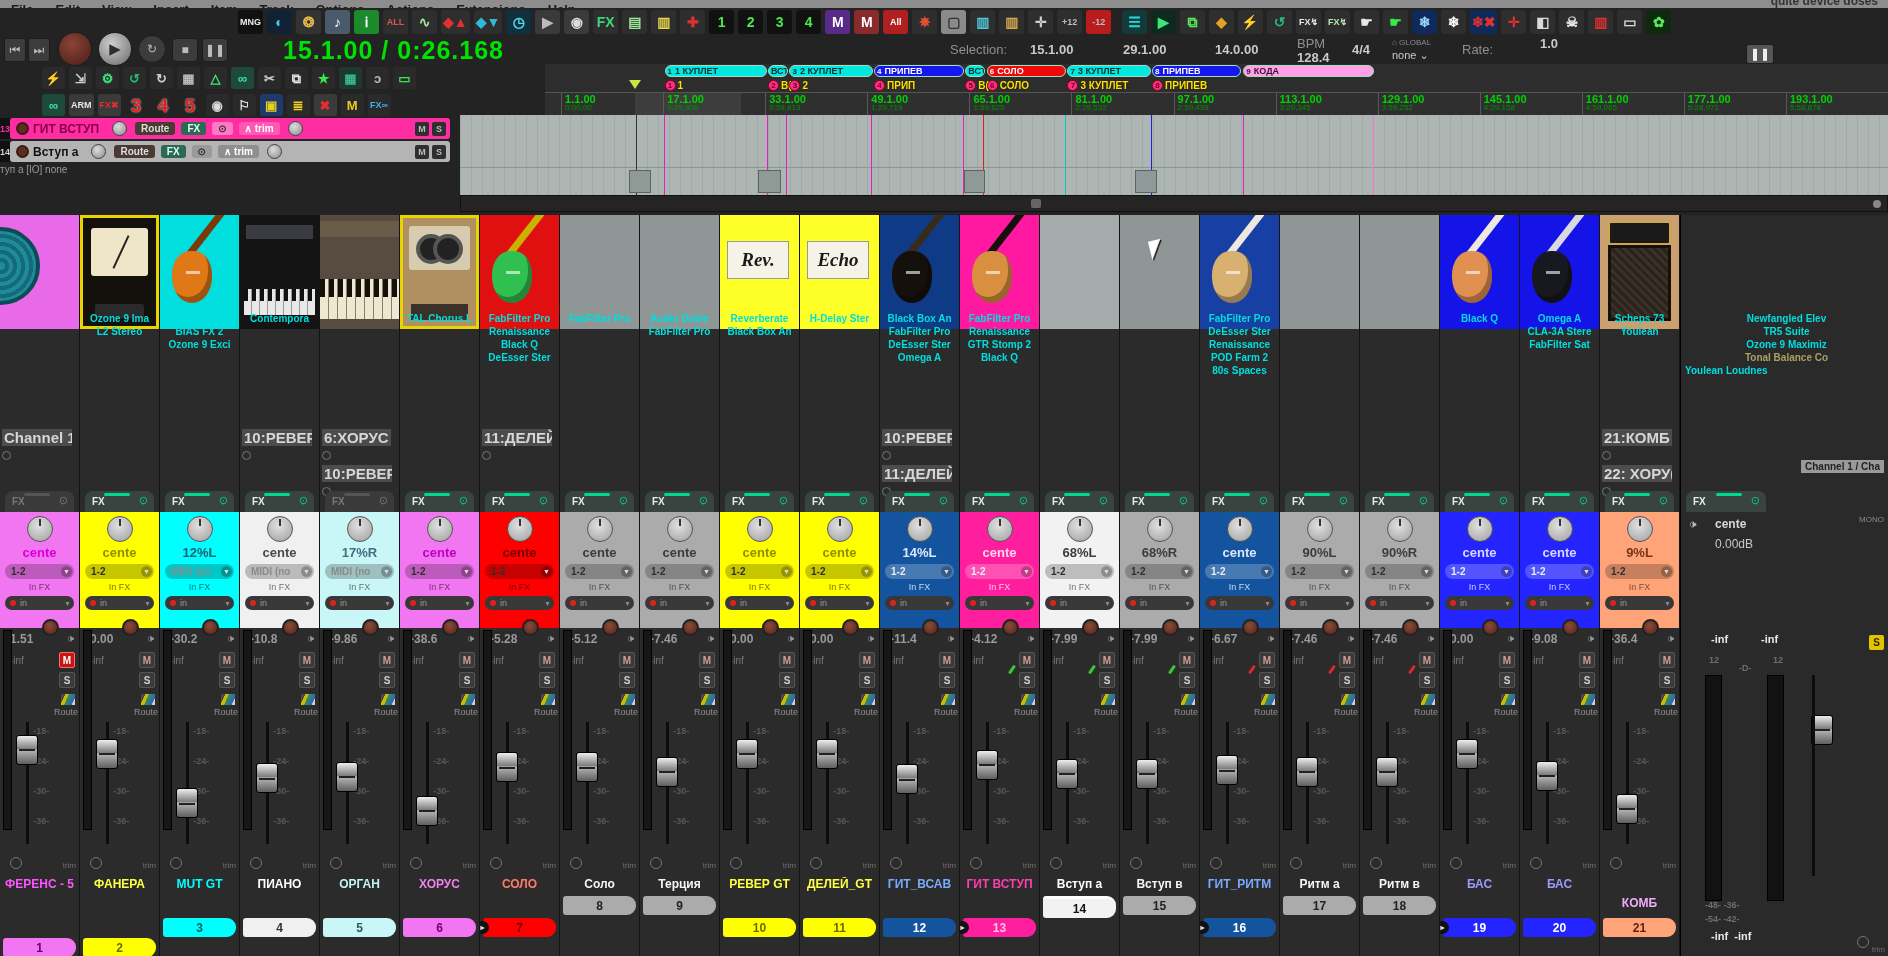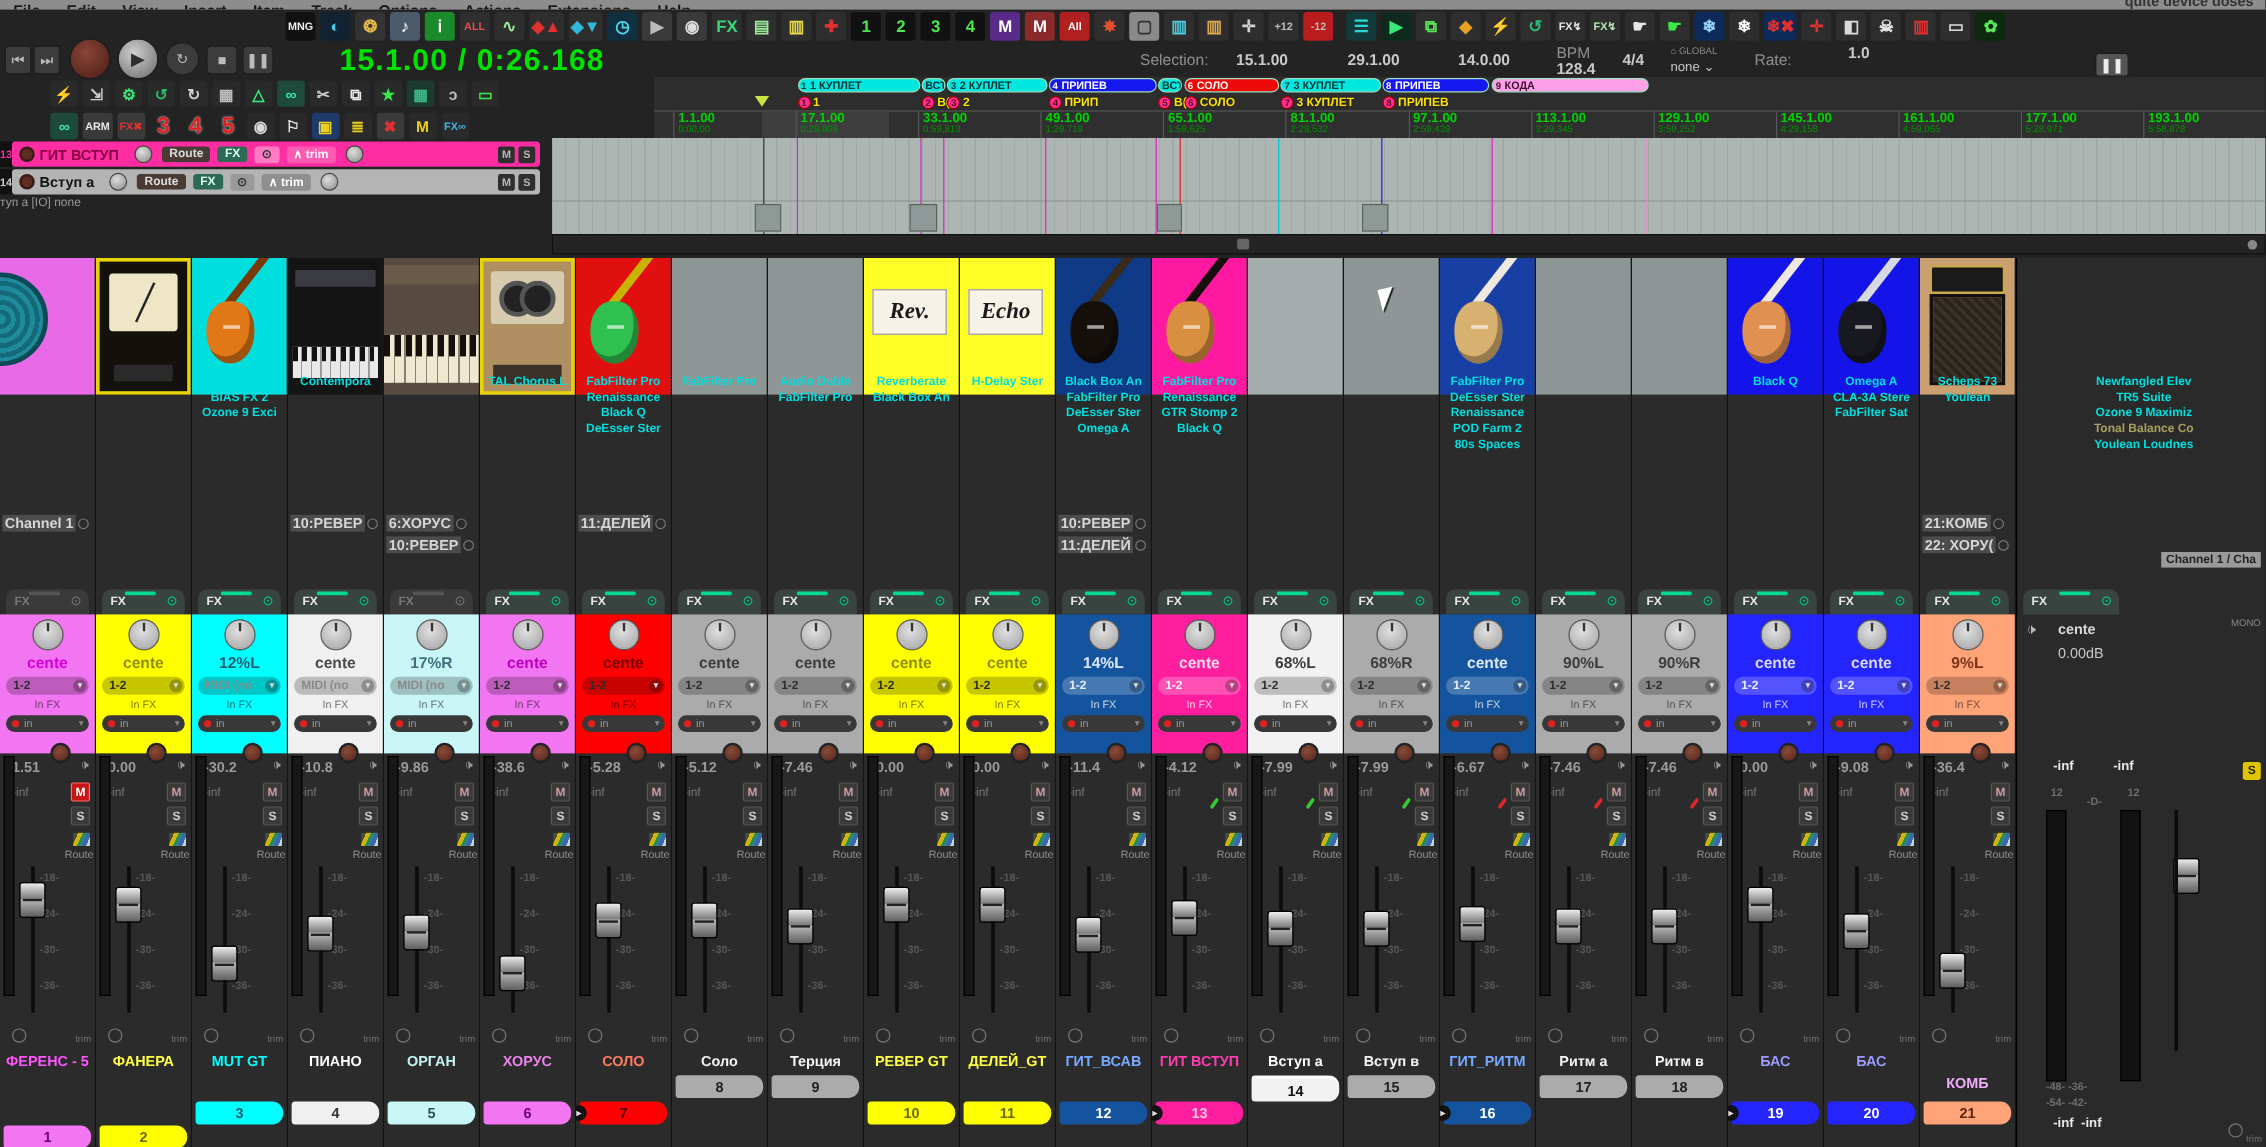--- a/index.html
+++ b/index.html
@@ -61,21 +61,21 @@
   .msbox{width:14px;height:14px;border-radius:2px;background:#2f2f2f;color:#bbb;font-size:9px;font-weight:bold;
          display:flex;align-items:center;justify-content:center;margin-left:3px;}
   .iohint{position:absolute;left:0;top:46px;font-size:10px;color:#9a9a9a;}
   
   .mixer{position:absolute;left:0;top:215px;width:1888px;height:741px;display:flex;background:#262626;}
   .strip{width:80px;flex:0 0 auto;position:relative;border-right:1px solid #141414;box-sizing:border-box;background:#2b2b2b;}
   .z-thumb{position:absolute;left:0;top:0;width:100%;height:114px;overflow:hidden;}
   .z-fx{position:absolute;left:0;top:95px;width:100%;height:118px;text-align:center;padding-top:2px;box-sizing:border-box;}
   .z-fx div{font-size:10px;font-weight:bold;color:#00dede;line-height:13px;white-space:nowrap;overflow:hidden;}
   .z-sends{position:absolute;left:0;top:213px;width:100%;height:59px;}
-  .sendchip{display:inline-block;background:#4c4c4c;color:#d6d6d6;font-size:12px;font-weight:bold;padding:0 2px;margin:1px 0 0 2px;white-space:nowrap;max-width:66px;overflow:hidden;vertical-align:top;}
+  .sendchip{display:inline-block;background:#4c4c4c;color:#d6d6d6;font-size:15px;font-weight:bold;padding:0 2px;margin:1px 0 0 2px;white-space:nowrap;max-width:66px;overflow:hidden;vertical-align:top;}
   .sknob{display:inline-block;width:7px;height:7px;border:1px solid #777;border-radius:50%;margin-left:2px;}
   .z-fxbtn{position:absolute;left:0;top:272px;width:100%;height:25px;}
   .fxtab{position:absolute;left:5px;right:5px;top:4px;height:21px;border-radius:8px 8px 0 0;background:#39433f;display:flex;align-items:center;}
   .fxtab .fl{font-size:10px;font-weight:bold;color:#e8e8e8;margin-left:7px;}
   .fxtab .bar{position:absolute;right:24px;top:2px;width:26px;height:3px;background:#00d890;border-radius:2px;}
   .fxtab .pw{position:absolute;right:6px;top:3px;font-size:11px;color:#00cf85;}
   .fxtab.off{background:#3a3a3a;}
   .fxtab.off .fl{color:#787878;}
   .fxtab.off .bar{background:#555;}
   .fxtab.off .pw{color:#777;}
@@ -485,20 +485,24 @@
         </div>
     </div>
     <div class="strip">
       <div class="z-thumb">
         <div class="th" style="background:#14100c;border:3px solid #e8d400;box-sizing:border-box;">
           <div style="position:absolute;left:8px;top:10px;right:8px;height:48px;background:#efe6c8;border-radius:3px;"></div>
           <div style="position:absolute;left:50%;top:16px;width:2px;height:36px;background:#222;transform:rotate(25deg);"></div>
           <div style="position:absolute;left:12px;bottom:8px;right:12px;height:14px;background:#2a2a2a;border-radius:2px;"></div>
         </div>
       </div>
+      <div class="z-fx">
+        <div>Ozone 9 Ima</div>
+        <div>L2 Stereo</div>
+      </div>
       <div class="z-sends"></div>
       <div class="z-fxbtn">
         <div class="fxtab ">
          <span class="fl">FX</span>
           <span class="bar"></span>
          <span class="pw">⊙</span>
         </div>
       </div>
       <div class="z-head" style="background:#ffff00">
          <div class="panknob"></div>
@@ -1501,21 +1505,21 @@
           <div class="numbox" style="top:46px;background:#ffa478;color:#5a2410;">
           21</div>
         </div>
     </div>
     <div class="master">
     <div class="z-fx" style="text-align:left;padding-left:4px;">
         <div style=";text-align:center;">Newfangled Elev</div>
         <div style=";text-align:center;">TR5 Suite</div>
         <div style=";text-align:center;">Ozone 9 Maximiz</div>
         <div style="color:#a8a060;;text-align:center;">Tonal Balance Co</div>
-        <div style=";text-align:center;">Youlean Loudnes</div>
+        <div style=";text-align:left;">Youlean Loudnes</div>
       </div>
     <div class="abs" style="top:245px;right:4px;background:#9a9a9a;color:#222;font-size:10px;font-weight:bold;padding:1px 4px;">Channel 1 / Cha</div>
     <div class="z-fxbtn" style="top:272px;width:90px;">
         <div class="fxtab">
           <span class="fl">FX</span>
           <span class="bar"></span>
           <span class="pw">⊙</span>
         </div>
       </div>
     <div class="abs" style="top:302px;left:8px;color:#bbb;font-size:12px;">🕩</div>

